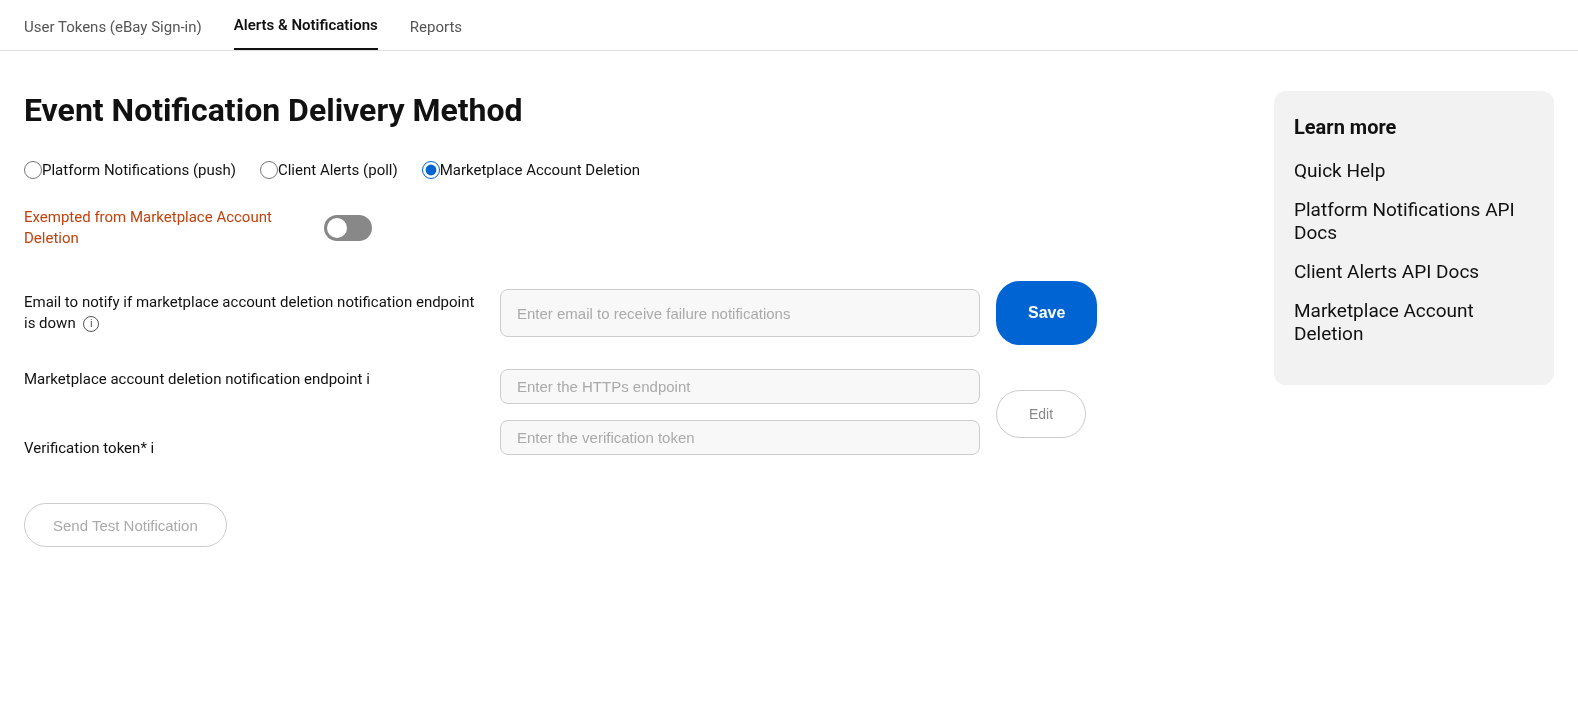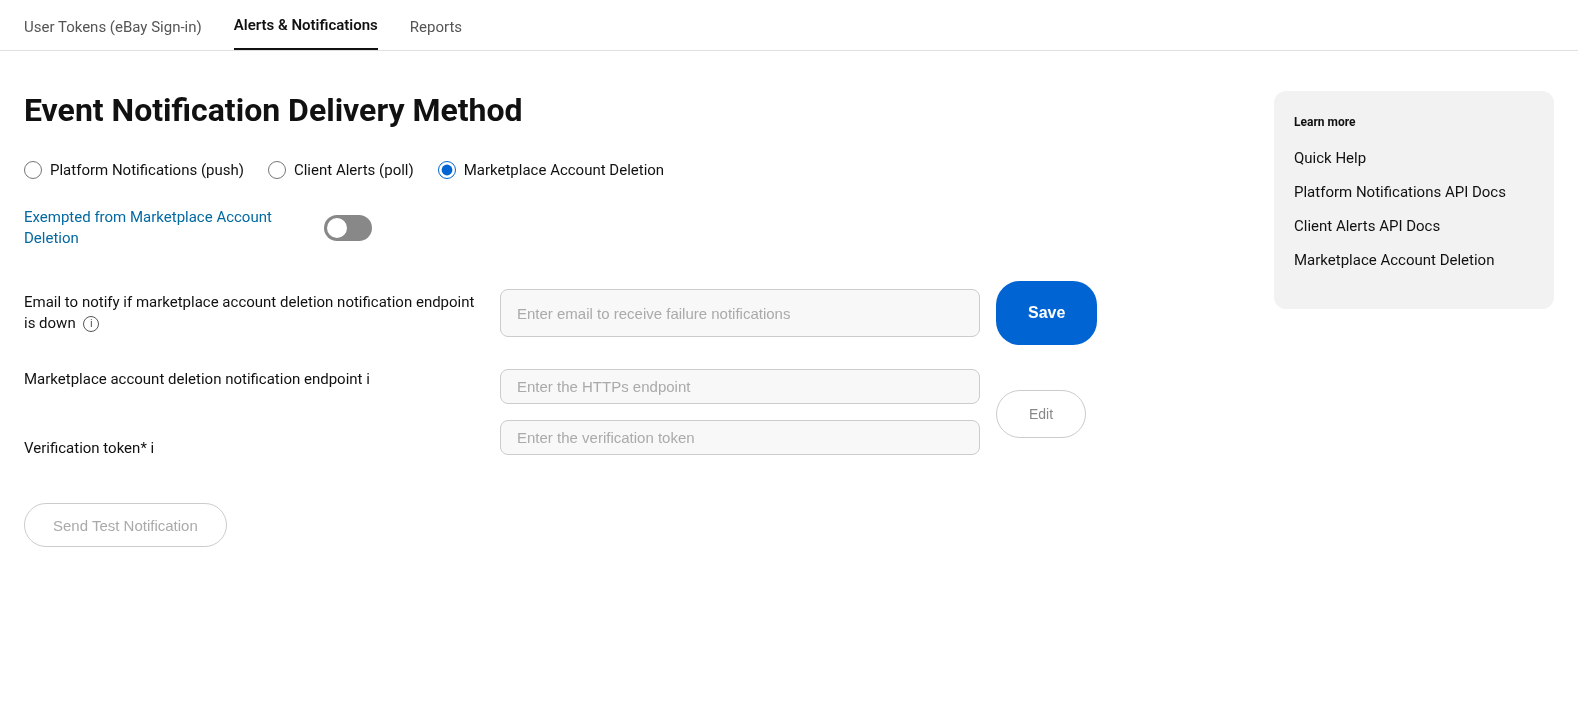--- a/index.html
+++ b/index.html
@@ -54,41 +54,40 @@
     
     .radio-group {
       display: flex;
       align-items: center;
       gap: 24px;
       margin-bottom: 28px;
     }
     .radio-option {
       display: flex;
       align-items: center;
-      gap: 8px;
       font-size: 15px;
       cursor: pointer;
     }
     .radio-option input[type="radio"] {
       width: 18px;
       height: 18px;
       accent-color: #0064d2;
       cursor: pointer;
     }
 
     
     .toggle-row {
       display: flex;
       align-items: center;
       gap: 20px;
       margin-bottom: 32px;
     }
     .toggle-label {
       font-size: 15px;
-      color: #0369a1;
+      color: #c2410c;
       max-width: 280px;
       line-height: 1.4;
     }
     .toggle {
       position: relative;
       display: inline-block;
       width: 48px;
       height: 26px;
       flex-shrink: 0;
     }
@@ -229,28 +228,28 @@
     
     .sidebar {
       width: 280px;
       background: #f2f2f2;
       border-radius: 12px;
       padding: 24px 20px;
       flex-shrink: 0;
       align-self: flex-start;
     }
     .sidebar-title {
-      font-size: 12px;
+      font-size: 20px;
       font-weight: 700;
       margin-bottom: 20px;
       color: #111;
     }
     .sidebar-link {
       display: block;
-      font-size: 15px;
+      font-size: 19px;
       color: #111;
       margin-bottom: 16px;
       cursor: pointer;
       text-decoration: none;
     }
   </style>
 </head>
 <body>
 
 <div class="tabs">

